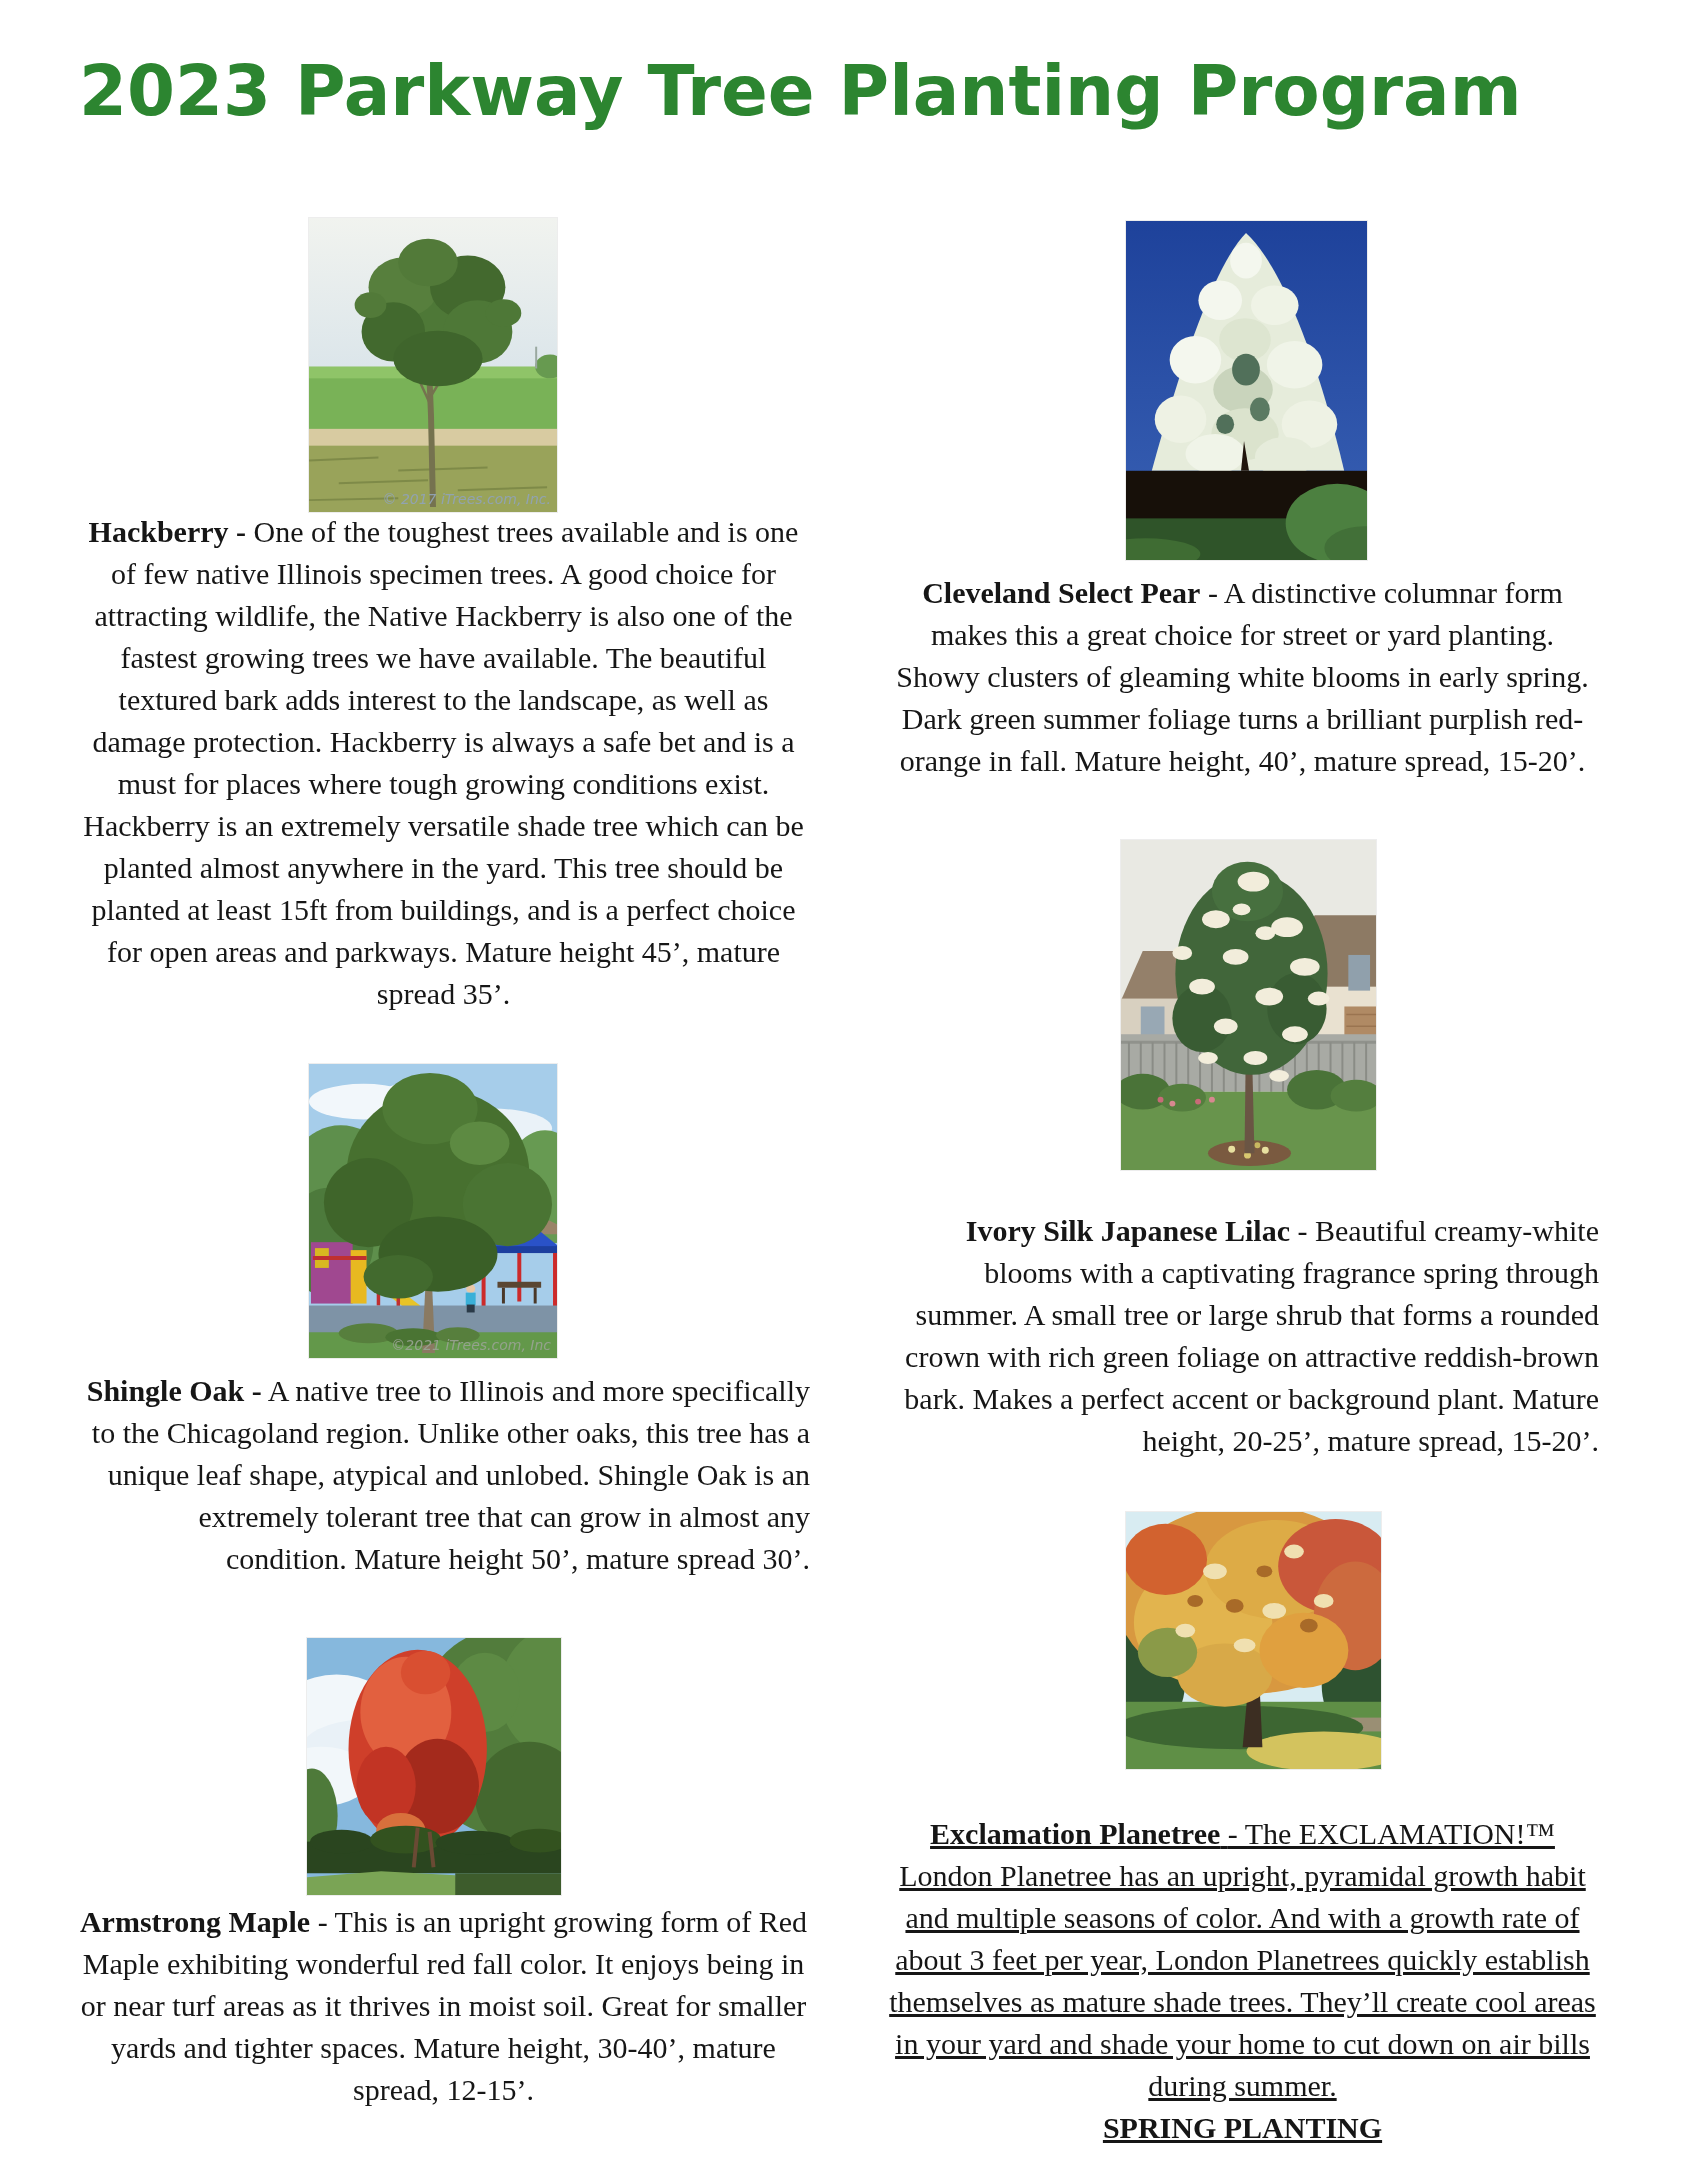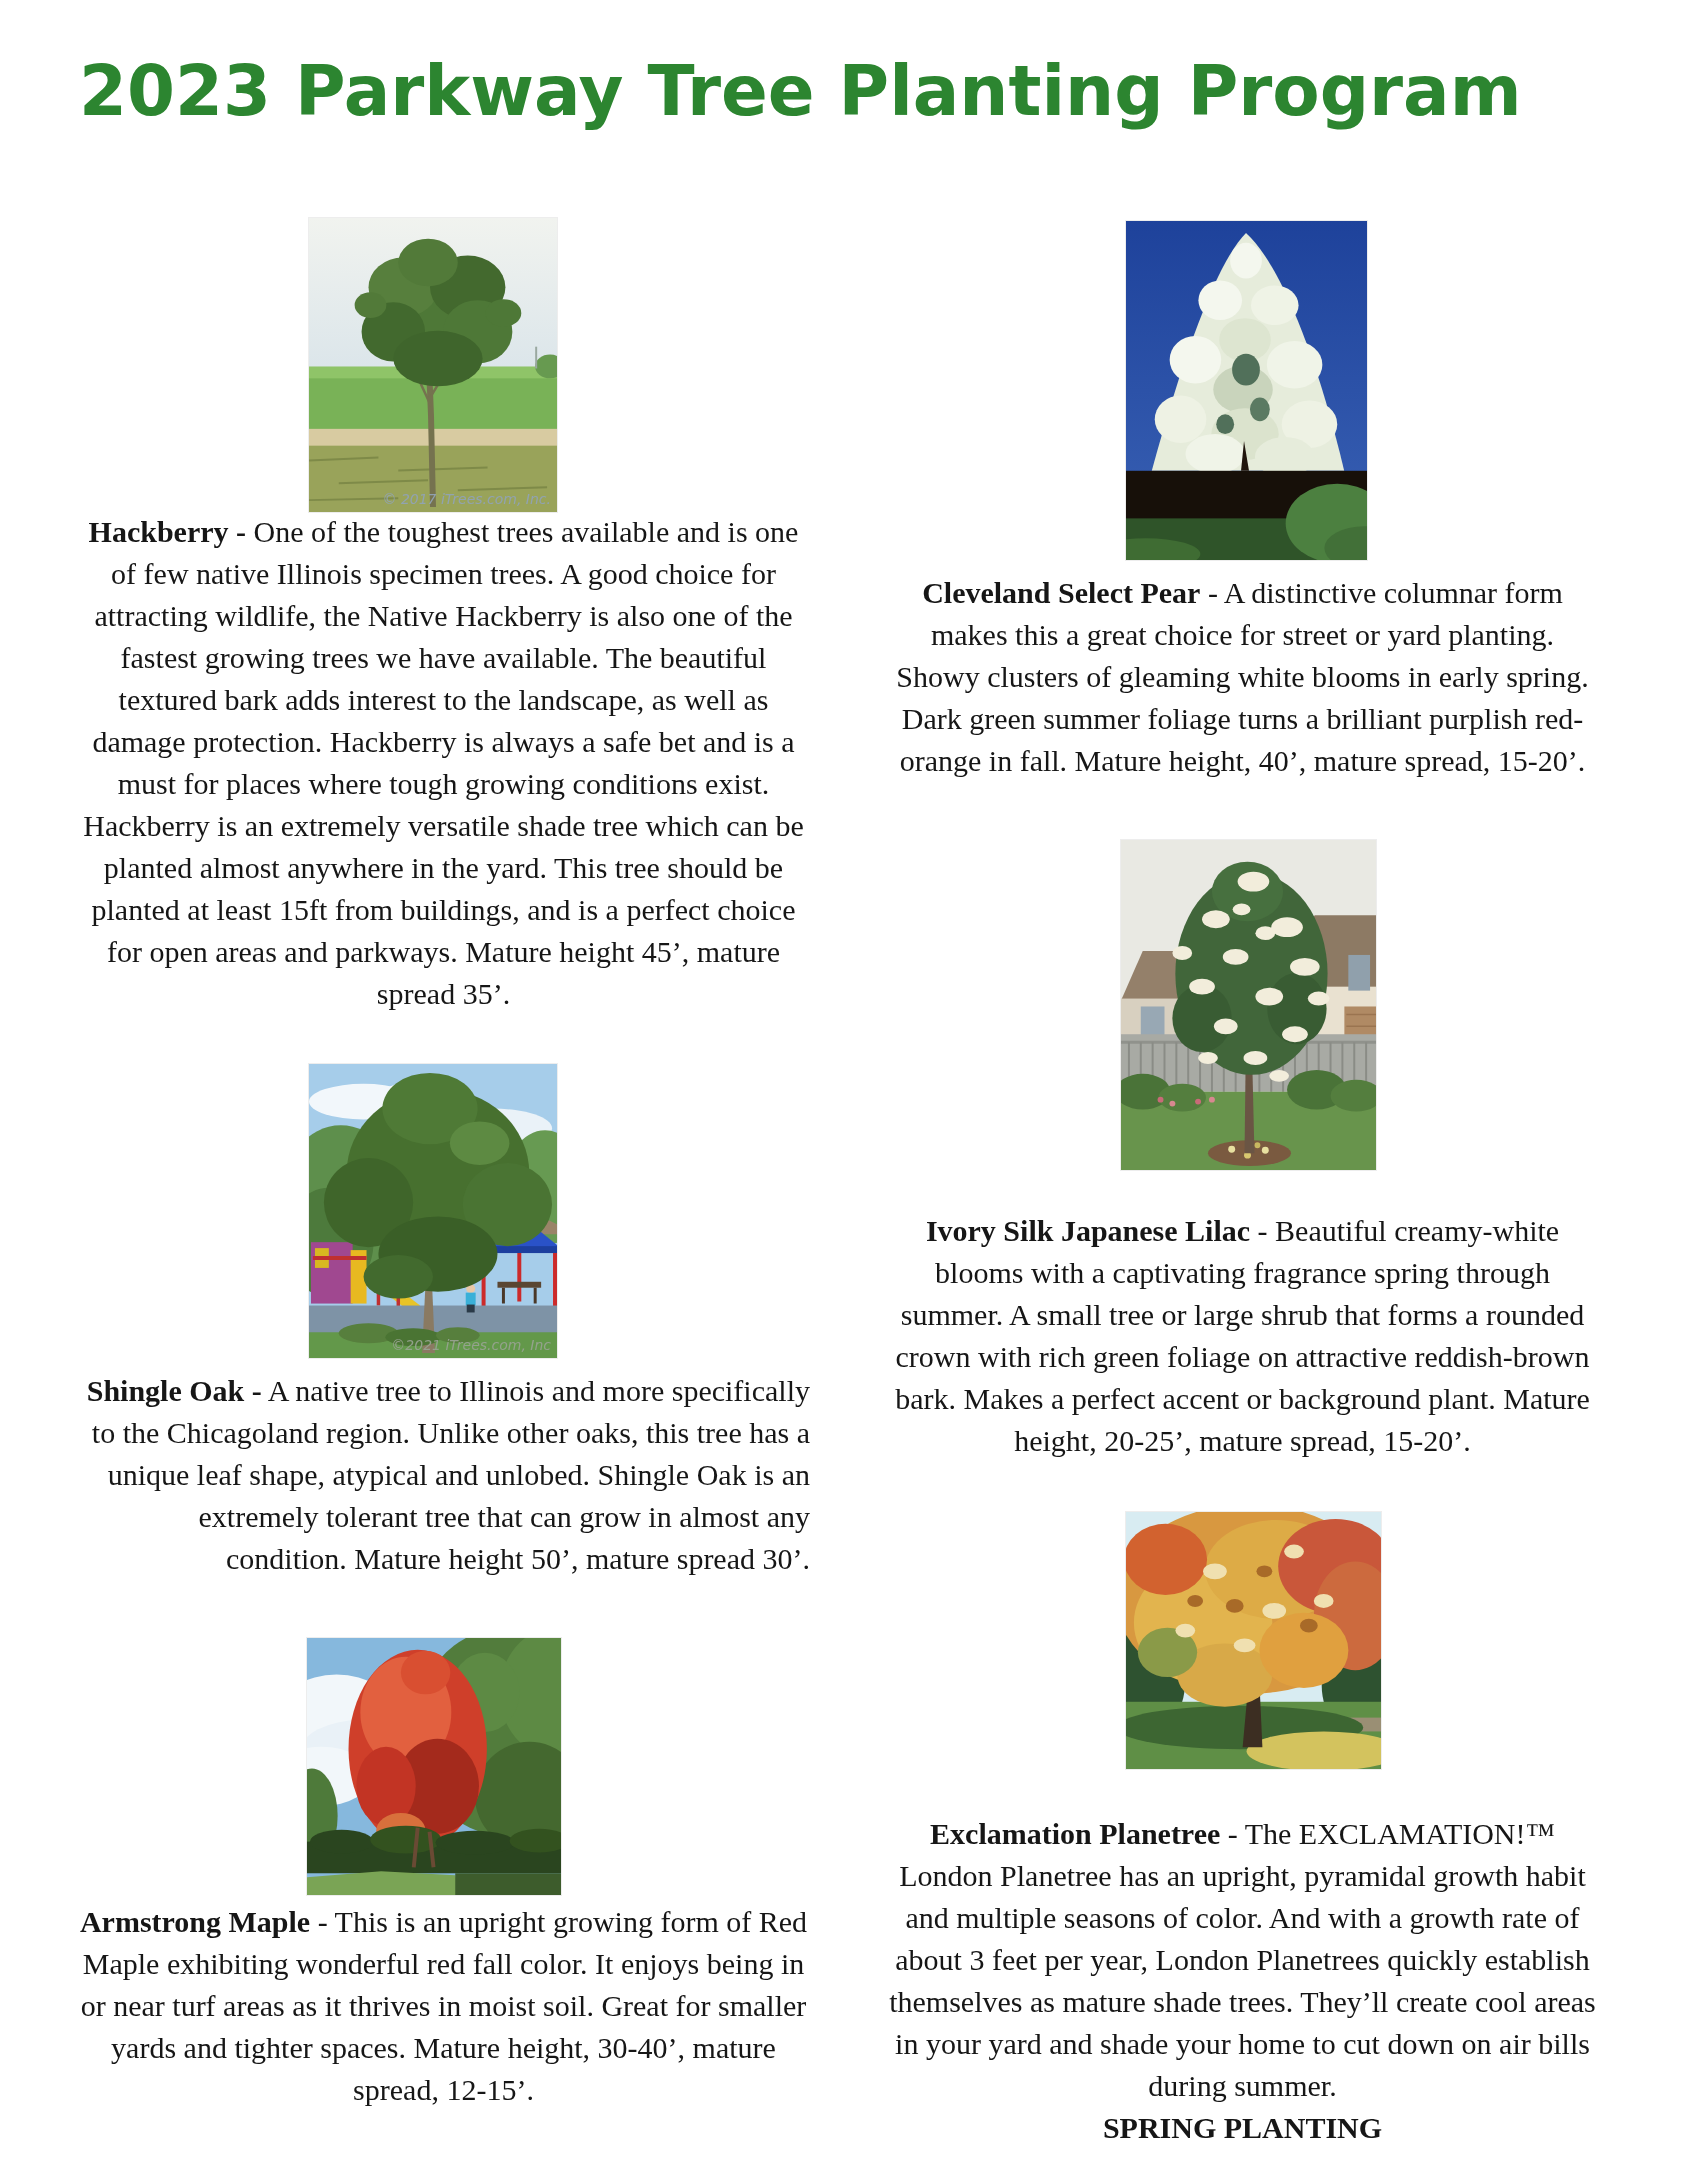--- a/index.html
+++ b/index.html
@@ -299,30 +299,30 @@
   <p class="tree-text" style="left:886px;top:572px;width:713px;">
     <b>Cleveland Select Pear</b>
     <span>- A distinctive columnar form makes this a great choice for street or yard planting. Showy clusters of gleaming white blooms in early spring. Dark green summer foliage turns a brilliant purplish red-orange in fall. Mature height, 40’, mature spread, 15-20’.</span>
   </p>
 
   <p class="tree-text" style="left:77px;top:1370px;width:733px;text-align:right;">
     <b>Shingle Oak -</b>
     <span>A native tree to Illinois and more specifically to the Chicagoland region. Unlike other oaks, this tree has a unique leaf shape, atypical and unlobed. Shingle Oak is an extremely tolerant tree that can grow in almost any condition. Mature height 50’, mature spread 30’.</span>
   </p>
 
-  <p class="tree-text" style="left:886px;top:1210px;width:713px;">
+  <p class="tree-text" style="left:886px;top:1210px;width:713px;text-align:right;">
     <b>Ivory Silk Japanese Lilac</b>
     <span>- Beautiful creamy-white blooms with a captivating fragrance spring through summer. A small tree or large shrub that forms a rounded crown with rich green foliage on attractive reddish-brown bark. Makes a perfect accent or background plant. Mature height, 20-25’, mature spread, 15-20’.</span>
   </p>
 
   <p class="tree-text" style="left:77px;top:1901px;width:733px;">
     <b>Armstrong Maple</b>
     <span>- This is an upright growing form of Red Maple exhibiting wonderful red fall color. It enjoys being in or near turf areas as it thrives in moist soil. Great for smaller yards and tighter spaces. Mature height, 30-40’, mature spread, 12-15’.</span>
   </p>
 
-  <p class="tree-text" style="left:886px;top:1813px;width:713px;">
+  <p class="tree-text" style="left:886px;top:1813px;width:713px;text-decoration:underline;">
     <b>Exclamation Planetree</b>
     <span>- The EXCLAMATION!™ London Planetree has an upright, pyramidal growth habit and multiple seasons of color. And with a growth rate of about 3 feet per year, London Planetrees quickly establish themselves as mature shade trees. They’ll create cool areas in your yard and shade your home to cut down on air bills during summer.</span>
     <span class="footer-line" style="display:block;">SPRING PLANTING</span>
   </p>
 
 </div>
 
 
 </body></html>

